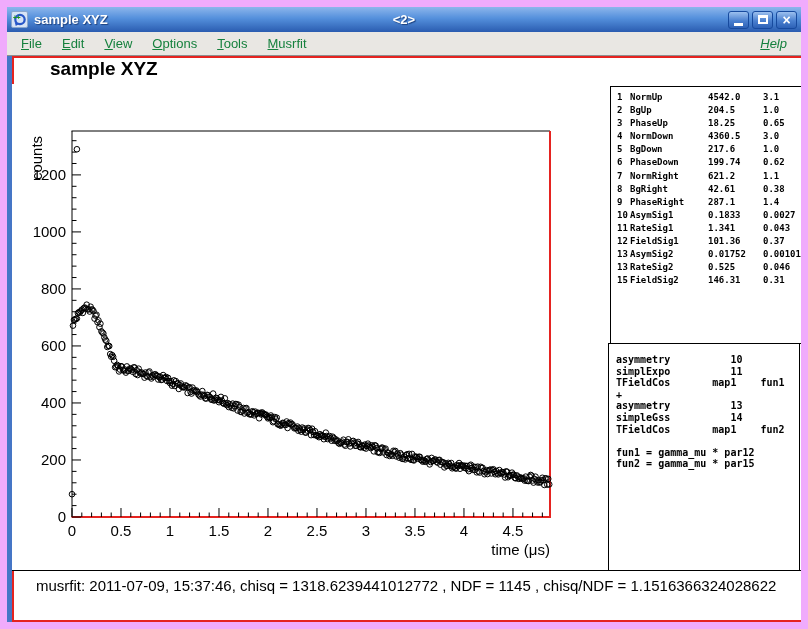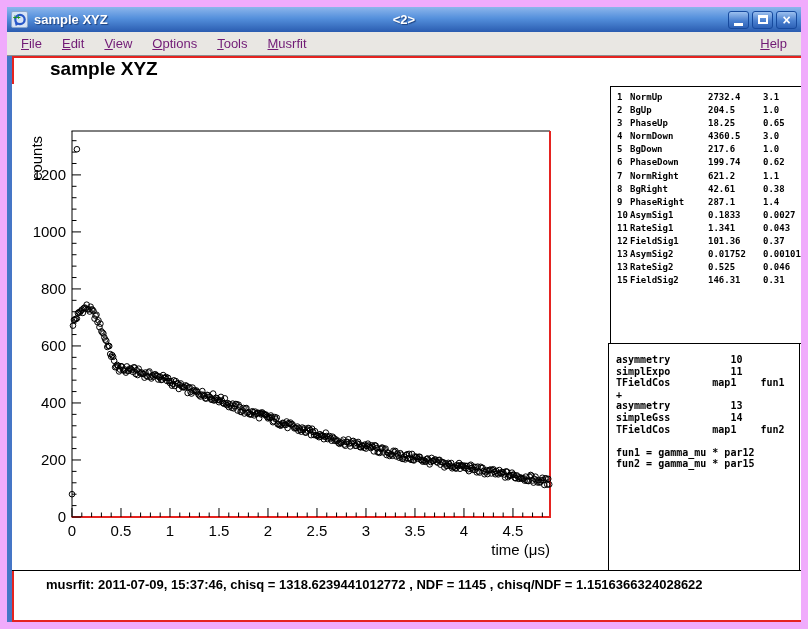--- a/index.html
+++ b/index.html
@@ -24,24 +24,24 @@
   .win-btns{margin-left:auto;display:flex;gap:3px;position:relative;}
   .win-btn{width:21px;height:18px;border:1px solid #17folder;border:1px solid #174a9e;border-radius:3px;
     background:linear-gradient(#9cc0ee 0%,#4a80d0 55%,#2d61b6 100%);
     display:flex;align-items:center;justify-content:center;cursor:pointer;}
   .glyph-min{width:9px;height:3px;background:#fff;margin-top:9px;}
   .glyph-max{width:10px;height:9px;border:2px solid #fff;border-top-width:3px;}
   .glyph-close{color:#fff;font-size:14px;font-weight:bold;line-height:14px;}
   
   .menubar{
     height:24px;background:#e9e7e3;border-bottom:1px solid #8f8f8f;
-    display:flex;align-items:center;font-size:13px;color:#701a75;padding:0 4px;
+    display:flex;align-items:center;font-size:13px;color:#15803d;padding:0 4px;
   }
   .menu-item{padding:3px 10px;cursor:default;}
-  .menu-help{margin-left:auto;}
+  .menu-help{margin-left:auto;font-style:italic;}
   
   .canvas-wrap{padding:0 5px 6px 5px;}
   .canvas{position:relative;width:798px;height:572px;background:#fff;overflow:hidden;}
   .rline{position:absolute;background:#e52320;}
   .blkline{position:absolute;background:#000;}
   .canvas-title{position:absolute;left:38px;top:2px;font-size:19px;font-weight:bold;color:#000;}
   
   .param-box{position:absolute;left:598px;top:30px;width:192px;height:258px;
     border:1px solid #000;background:#fff;padding-top:4px;
     font-family:"DejaVu Sans Mono","Liberation Mono",monospace;font-size:9px;font-weight:bold;color:#000;}
@@ -49,21 +49,21 @@
   .p-no{width:13px;}
   .p-name{width:78px;}
   .p-val{width:55px;}
   .p-err{flex:1;}
   .theory-box{position:absolute;left:596px;top:287px;width:192px;height:228px;
     border:1px solid #000;background:#fff;}
   .theory-box pre{margin:0;padding:10px 0 0 7px;
     font-family:"DejaVu Sans Mono","Liberation Mono",monospace;font-size:10px;font-weight:bold;
     line-height:11.6px;color:#000;}
   
-  .status-text{position:absolute;left:34px;top:521px;font-size:13px;font-weight:bold;color:#000;white-space:nowrap;}
+  .status-text{position:absolute;left:24px;top:521px;font-size:15px;font-weight:normal;color:#000;white-space:nowrap;}
   .legend-row{position:absolute;left:0;top:549px;width:100%;height:20px;}
   .legend-marker{position:absolute;left:98px;top:3px;width:7px;height:8px;border:1.2px solid #000;
     border-radius:50%;background:#fff;}
   .legend-text{position:absolute;left:193px;top:1px;font-size:10.5px;font-weight:bold;color:#000;white-space:nowrap;}
   #plot-svg{position:absolute;left:0;top:0;}
   #plot-svg text{font-family:"Liberation Sans",sans-serif;fill:#000;}
 </style>
 </head>
 <body>
 
@@ -712,21 +712,21 @@
       <div class="rline" style="left:792px;top:0;width:2px;height:566px;"></div>
       <div class="rline" style="left:0;top:0;width:2px;height:28px;"></div>
       <div class="rline" style="left:0;top:514px;width:2px;height:52px;"></div>
 
       <div class="blkline" style="left:0;top:514px;width:791px;height:1px;"></div>
 
       <div class="param-box" id="param-box">
           <div class="param-row">
             <span class="p-no">1</span>
             <span class="p-name">NormUp</span>
-            <span class="p-val">2732.4</span>
+            <span class="p-val">4542.0</span>
             <span class="p-err">3.1</span>
           </div>
           <div class="param-row">
             <span class="p-no">2</span>
             <span class="p-name">BgUp</span>
             <span class="p-val">204.5</span>
             <span class="p-err">1.0</span>
           </div>
           <div class="param-row">
             <span class="p-no">3</span>

